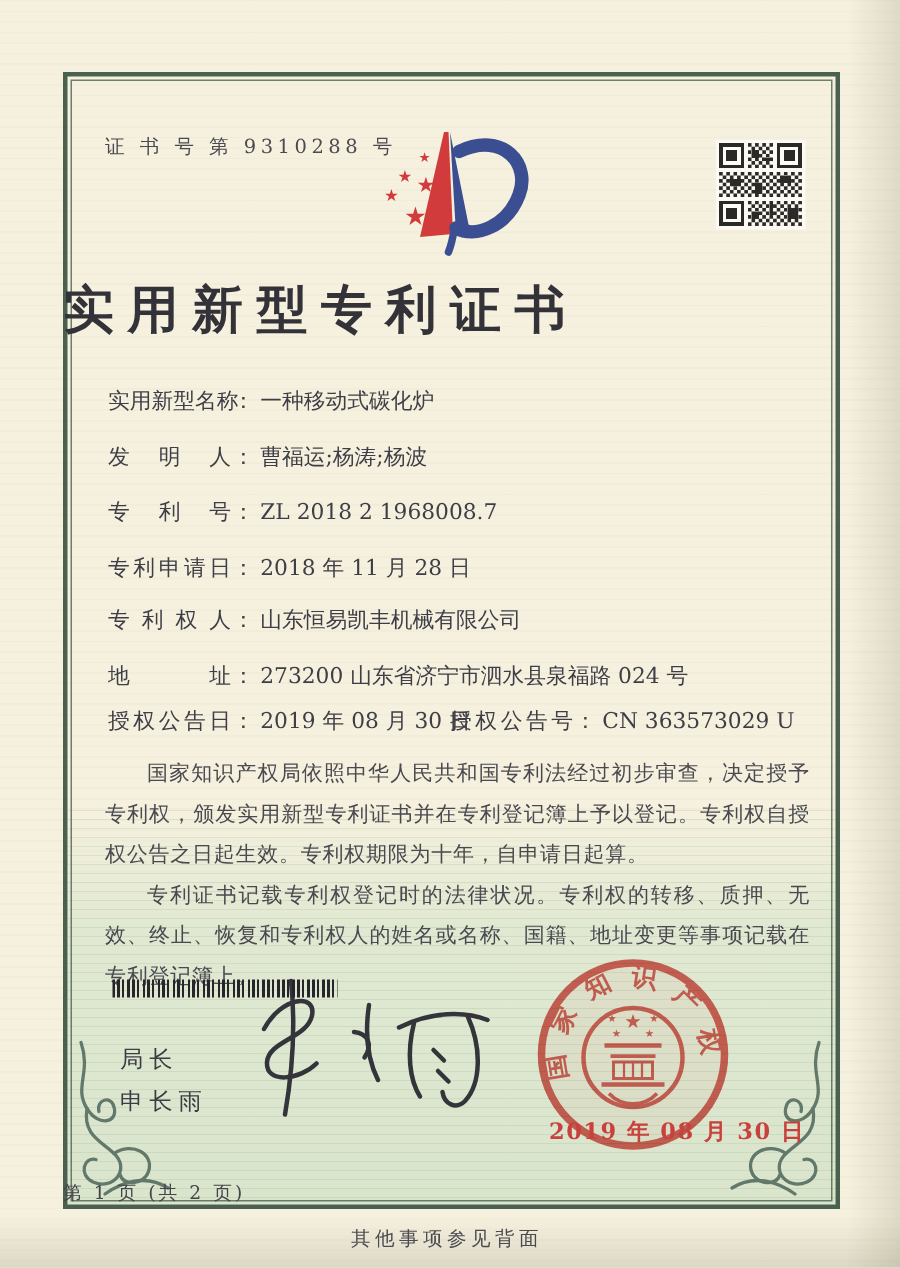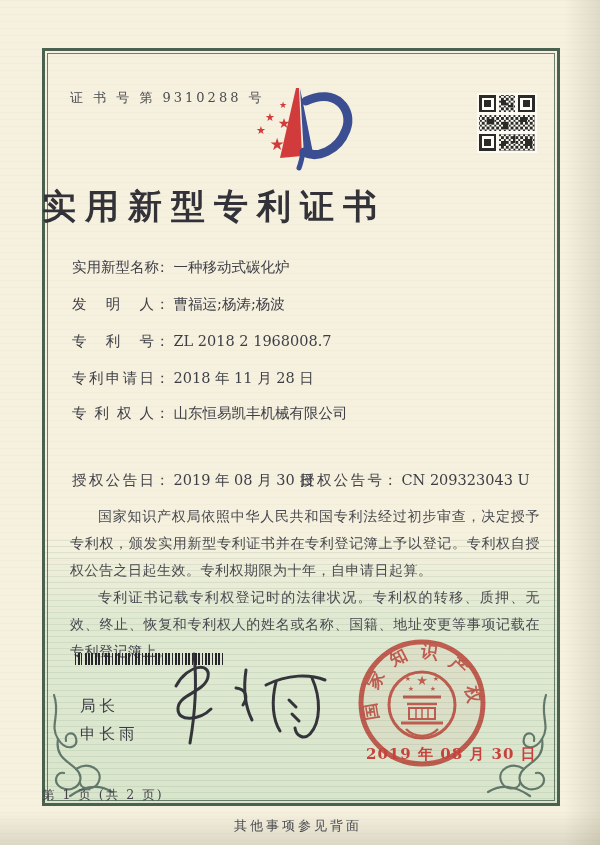--- a/index.html
+++ b/index.html
@@ -128,25 +128,28 @@
   </div>
   <div class="field-row" style="top:332px">
     <span class="flabel">专利号</span><span class="fcolon">：</span><span>ZL 2018 2 1968008.7</span>
   </div>
   <div class="field-row" style="top:369px">
     <span class="flabel">专利申请日</span><span class="fcolon">：</span><span>2018 年 11 月 28 日</span>
   </div>
   <div class="field-row" style="top:404px">
     <span class="flabel">专利权人</span><span class="fcolon">：</span><span>山东恒易凯丰机械有限公司</span>
   </div>
+  <div class="field-row" style="top:441px">
+    <span class="flabel">地址</span><span class="fcolon">：</span><span>273200 山东省济宁市泗水县泉福路 024 号</span>
+  </div>
 
   <div class="field-row" style="top:471px">
     <span class="flabel">授权公告日</span><span class="fcolon">：</span><span>2019 年 08 月 30 日</span>
     <span class="grant2">
-      <span class="flabel">授权公告号</span><span class="fcolon">：</span><span>CN 209323043 U</span>
+      <span class="flabel">授权公告号</span><span class="fcolon">：</span><span>CN 363573029 U</span>
     </span>
   </div>
 
   <div class="paras">
     <p>国家知识产权局依照中华人民共和国专利法经过初步审查，决定授予专利权，颁发实用新型专利证书并在专利登记簿上予以登记。专利权自授权公告之日起生效。专利权期限为十年，自申请日起算。</p>
     <p>专利证书记载专利权登记时的法律状况。专利权的转移、质押、无效、终止、恢复和专利权人的姓名或名称、国籍、地址变更等事项记载在专利登记簿上。</p>
   </div>
 
   <div class="barcode"></div>
 

